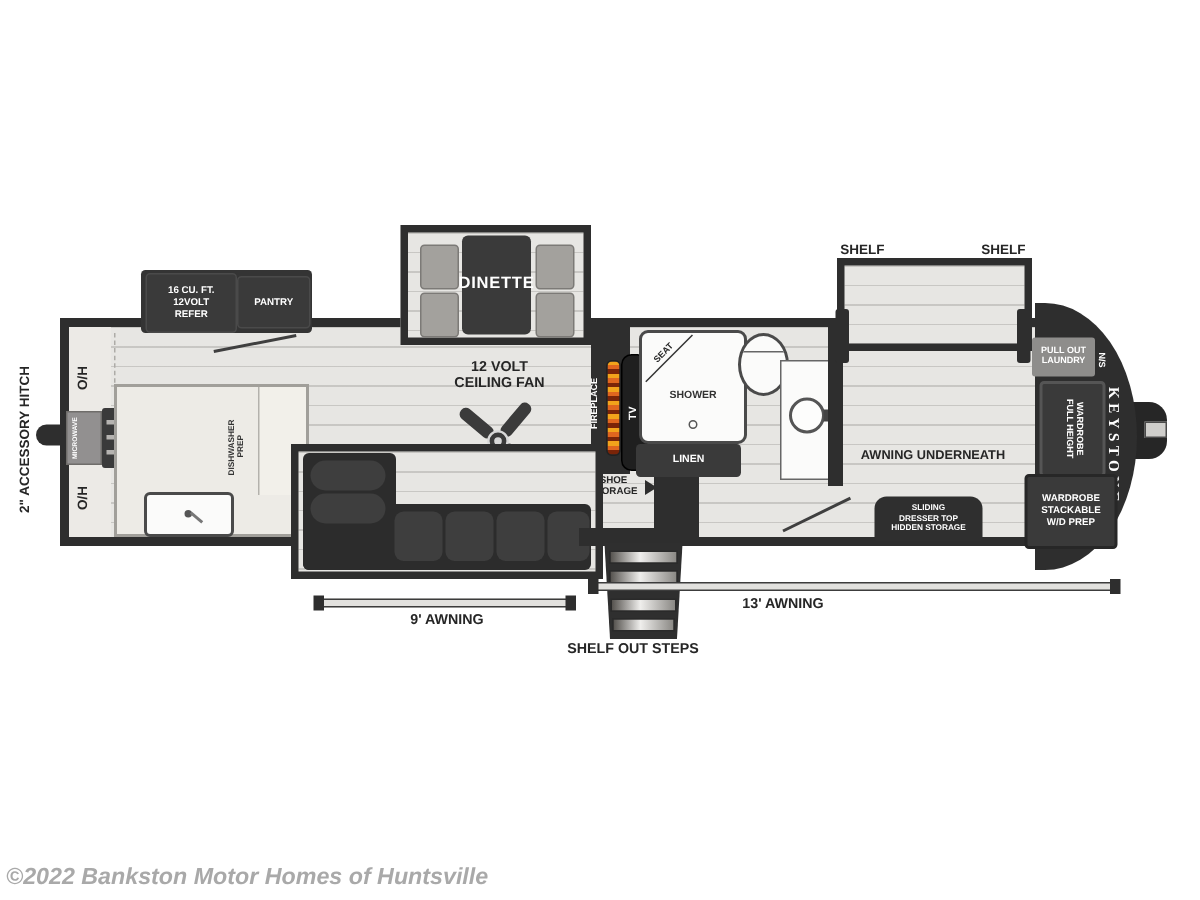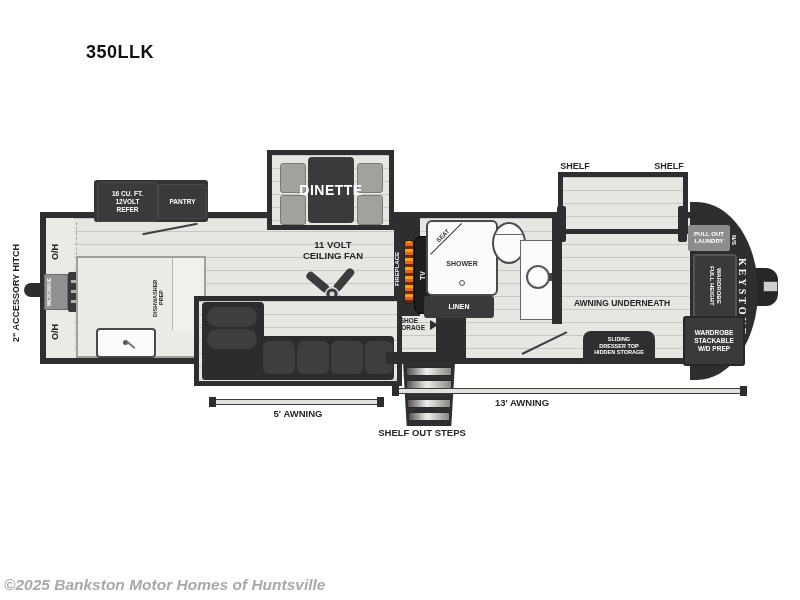--- a/index.html
+++ b/index.html
@@ -23,21 +23,20 @@
   .awnbar{position:absolute;background:#e2e1de;border:1px solid #3c3c3c;box-sizing:border-box;}
   .awncap{position:absolute;background:#2e2e2e;}
   .stepbar{position:absolute;background:linear-gradient(90deg,#55524e,#efeeec 45%,#8a8884);
            border:1px solid #2a2a2a;box-sizing:border-box;}
 </style>
 </head>
 <body>
 
 <div id="canvas">
 
-  <div class="lbl" style="left:86px;top:42px;width:120px;text-align:left;font-size:18px;font-weight:600;color:#111;letter-spacing:.5px;">350LLK</div>
 
   <div class="abs floor" style="left:40px;top:212px;width:676px;height:152px;border:6px solid #2e2e2e;box-sizing:border-box;"></div>
 
   <div class="abs" style="left:46px;top:218px;width:28px;height:140px;background:#eceae6;"></div>
   <div class="abs" style="left:76px;top:222px;width:0;height:134px;border-left:1px dashed #adaba7;"></div>
   <div class="lbl vup" style="left:50px;top:228px;width:20px;height:48px;font-size:9px;">O/H</div>
   <div class="lbl vup" style="left:50px;top:308px;width:20px;height:48px;font-size:9px;">O/H</div>
   <div class="abs" style="left:44px;top:274px;width:24px;height:36px;background:#929090;border:1px solid #6f6d6a;box-sizing:border-box;">
     <div class="lbl vup white" style="left:2px;top:1px;width:18px;height:32px;font-size:4.5px;">MICROWAVE</div>
   </div>
@@ -68,25 +67,25 @@
     <div class="abs" style="left:25px;top:10px;width:5px;height:5px;background:#555;border-radius:50%;"></div>
     <div class="abs" style="left:28px;top:14px;width:10px;height:2px;background:#777;transform:rotate(40deg);"></div>
   </div>
 
   <div class="slide floor" style="left:267px;top:150px;width:127px;height:80px;">
     <div class="cushion" style="left:8px;top:8px;width:24px;height:28px;background:#a3a19d;border:1px solid #7c7a77;border-radius:3px;"></div>
     <div class="cushion" style="left:8px;top:40px;width:24px;height:28px;background:#a3a19d;border:1px solid #7c7a77;border-radius:3px;"></div>
     <div class="cushion" style="left:85px;top:8px;width:24px;height:28px;background:#a3a19d;border:1px solid #7c7a77;border-radius:3px;"></div>
     <div class="cushion" style="left:85px;top:40px;width:24px;height:28px;background:#a3a19d;border:1px solid #7c7a77;border-radius:3px;"></div>
     <div class="darkbox" style="left:36px;top:2px;width:46px;height:66px;border-radius:4px;">
-      <span style="font-size:14px;letter-spacing:.5px;">DINETTE</span>
+      <span style="font-size:11px;letter-spacing:.5px;">DINETTE</span>
     </div>
   </div>
 
-  <div class="lbl" style="left:294px;top:240px;width:78px;font-size:9.5px;">11 VOLT
+  <div class="lbl" style="left:294px;top:240px;width:78px;font-size:9.5px;">12 VOLT
 CEILING FAN</div>
   <svg class="abs" style="left:300px;top:262px;width:64px;height:64px;" viewBox="0 0 100 100">
     <g fill="#3b3b3b">
       <rect x="43.5" y="0" width="13" height="42" rx="6" transform="rotate(40 50 50)"></rect>
       <rect x="43.5" y="0" width="13" height="42" rx="6" transform="rotate(130 50 50)"></rect>
       <rect x="43.5" y="0" width="13" height="42" rx="6" transform="rotate(220 50 50)"></rect>
       <rect x="43.5" y="0" width="13" height="42" rx="6" transform="rotate(310 50 50)"></rect>
     </g>
     <circle cx="50" cy="50" r="10" fill="#3b3b3b" stroke="#d8d8d8" stroke-width="2.5"></circle>
     <circle cx="50" cy="50" r="4" fill="#d8d8d8"></circle>
@@ -174,17 +173,17 @@
   <div class="stepbar" style="left:408px;top:412px;width:42px;height:9px;"></div>
   <div class="lbl" style="left:378px;top:428px;width:88px;font-size:9.5px;">SHELF OUT STEPS</div>
 
   <div class="awnbar" style="left:394px;top:388px;width:352px;height:6px;"></div>
   <div class="awncap" style="left:392px;top:386px;width:7px;height:10px;"></div>
   <div class="awncap" style="left:740px;top:386px;width:7px;height:10px;"></div>
   <div class="lbl" style="left:478px;top:398px;width:88px;font-size:9.5px;">13' AWNING</div>
   <div class="awnbar" style="left:211px;top:399px;width:172px;height:6px;"></div>
   <div class="awncap" style="left:209px;top:397px;width:7px;height:10px;"></div>
   <div class="awncap" style="left:377px;top:397px;width:7px;height:10px;"></div>
-  <div class="lbl" style="left:254px;top:409px;width:88px;font-size:9.5px;">5' AWNING</div>
+  <div class="lbl" style="left:254px;top:409px;width:88px;font-size:9.5px;">9' AWNING</div>
 
-  <div class="abs" style="left:4px;top:576px;width:540px;font-size:15.5px;font-weight:bold;font-style:italic;color:#a9a9a9;">©2025 Bankston Motor Homes of Huntsville</div>
+  <div class="abs" style="left:4px;top:576px;width:540px;font-size:15.5px;font-weight:bold;font-style:italic;color:#a9a9a9;">©2022 Bankston Motor Homes of Huntsville</div>
 
 </div>
 
 </body></html>

